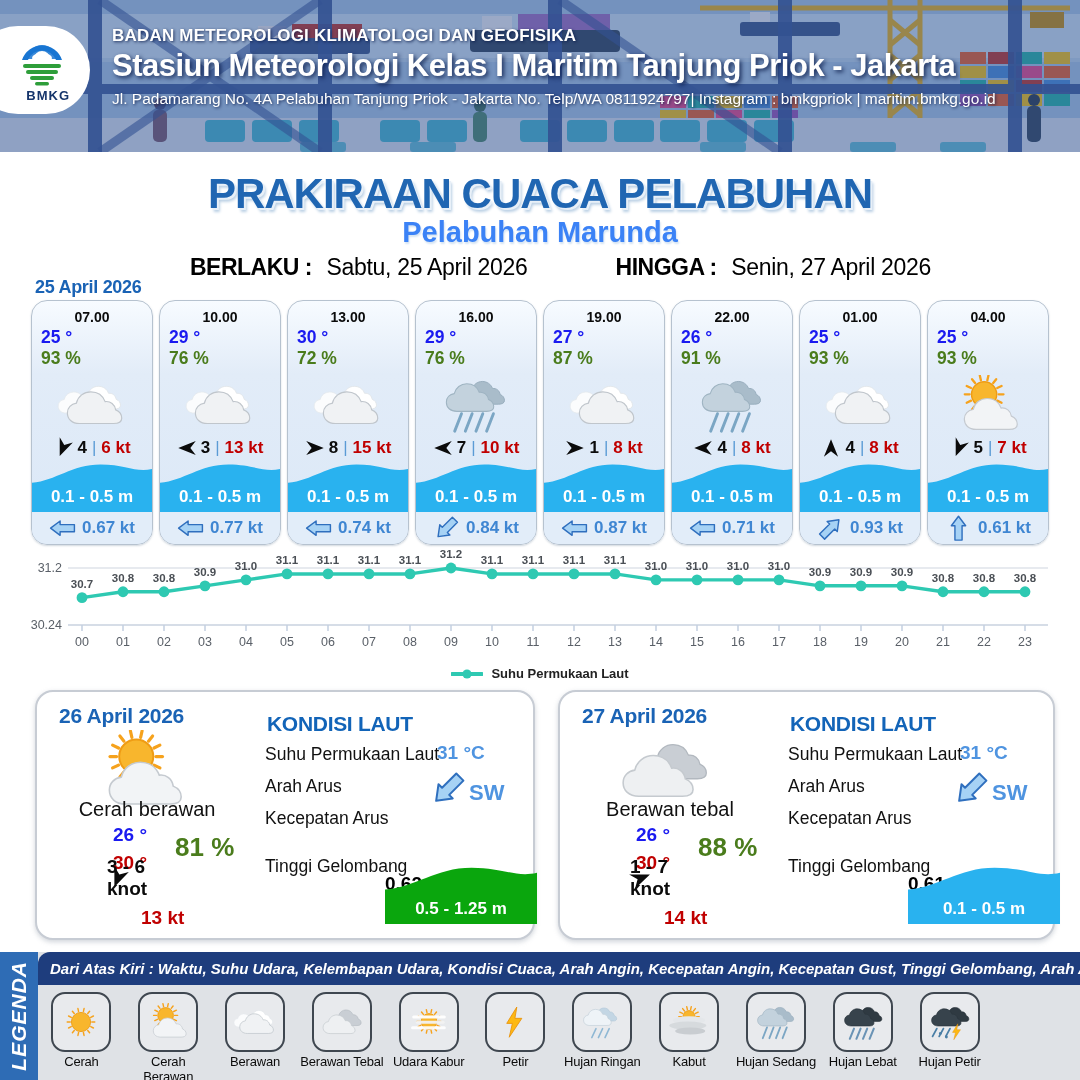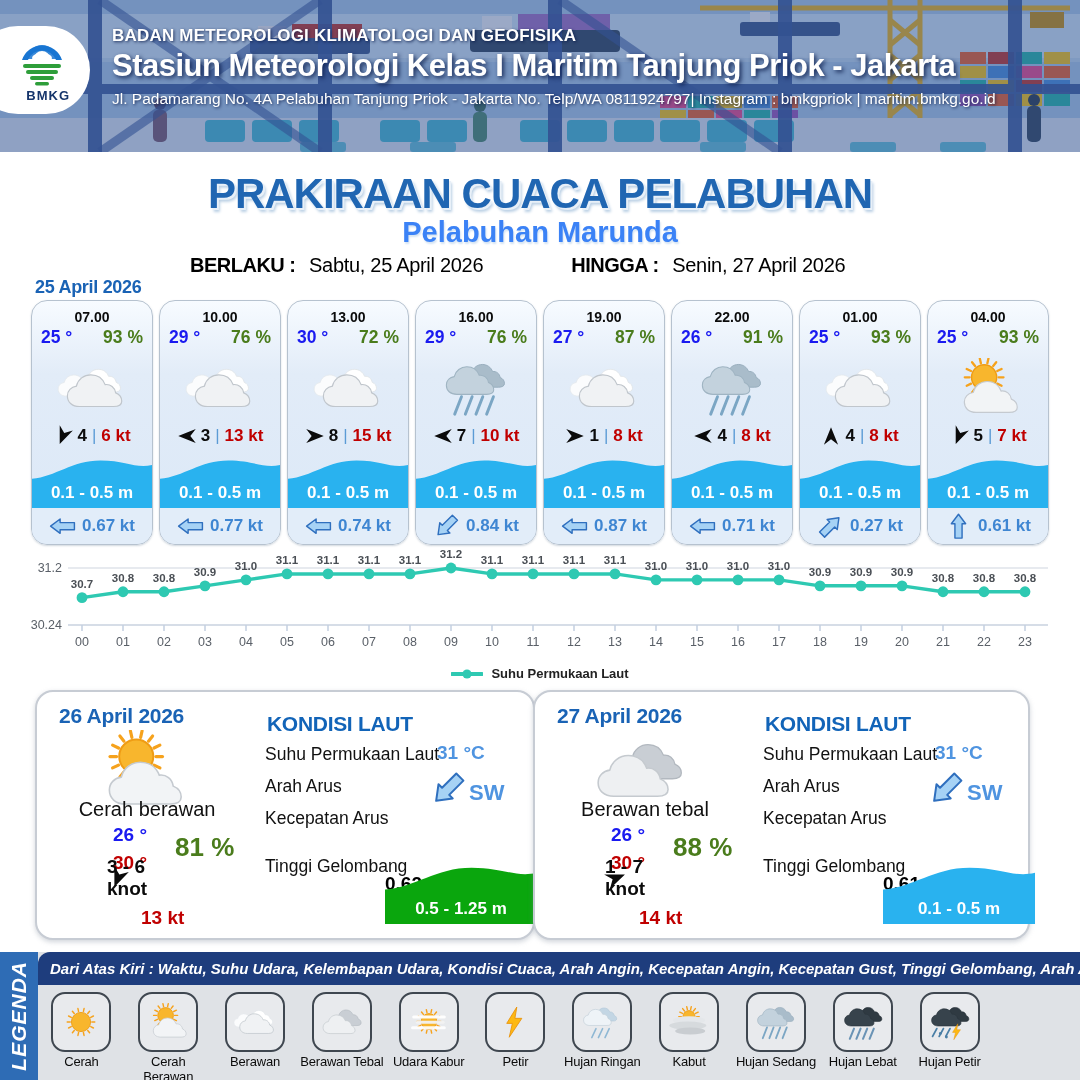--- a/index.html
+++ b/index.html
@@ -26,34 +26,34 @@
   .main-title {
     position:absolute; top:170px; left:0; width:1080px; text-align:center;
     font-size:42px; font-weight:700; letter-spacing:-1px; color:#2066b2;
     text-shadow:2px 2px 0 #e8f0f8, 3px 4px 3px #b9cfe4;
   }
   .port-title {
     position:absolute; top:216px; left:0; width:1080px; text-align:center;
     font-size:29px; font-weight:700; color:#3b82f6;
     text-shadow:1px 2px 2px #d4e3f2;
   }
-  .validity { position:absolute; top:254px; left:190px; display:flex; gap:88px; font-size:20px; color:#000; }
+  .validity { position:absolute; top:254px; left:190px; display:flex; gap:88px; font-size:23px; color:#000; }
   .validity b { font-weight:700; letter-spacing:-.5px; }
   .validity span.val { margin-left:8px; letter-spacing:-.3px; }
   .date-label { position:absolute; left:35px; top:277px; font-size:18px; font-weight:700; color:#1a63b5; letter-spacing:-.3px; }
   
   .cards { position:absolute; left:31px; top:300px; width:1020px; display:flex; gap:6px; }
   .fcard {
     width:122px; height:245px; border:1px solid #b6c2cf; border-radius:16px; overflow:hidden;
     background:linear-gradient(#f7fbff 0%, #e2ecf8 30%, #dbe8f7 100%);
     box-shadow:0 1px 2px rgba(120,140,160,.35);
     display:flex; flex-direction:column; align-items:center; position:relative;
   }
   .fc-time { font-size:14px; font-weight:700; color:#0b0b0b; margin-top:8px; }
-  .fc-th { width:100%; display:flex; justify-content:space-between; padding:2px 9px 0; }
+  .fc-th { width:100%; display:flex; justify-content:space-between; padding:2px 9px 0;flex-direction:column; }
   .fc-temp { color:#1a1af0; font-weight:700; font-size:17.5px; }
   .fc-hum  { color:#4a7c1c; font-weight:700; font-size:17.5px; }
   .fc-icon { margin-top:4px; height:72px; display:flex; align-items:center; }
   .fc-wind { display:flex; align-items:center; gap:4px; font-size:17px; font-weight:700; margin-top:2px; }
   .fc-ws  { color:#0b0b0b; }
   .fc-sep { color:#5b9bd5; font-weight:400; margin:0 1px; }
   .fc-gust{ color:#c00000; }
   .fc-wave { width:122px; margin-top:auto; line-height:0; }
   .fc-cur {
     width:122px; height:36px; background:#e2edf9;
@@ -508,21 +508,21 @@
       <span class="fc-gust">8 kt</span>
     </div>
     <div class="fc-wave"><svg width="122" height="54" viewBox="0 0 122 54">
     <path d="M0 24.84 C 24.400000000000002 23.22 40.260000000000005 6.4799999999999995 69.53999999999999 6.4799999999999995 C 95.16 6.4799999999999995 104.92 15.120000000000001 122 10.8 L122 54 L0 54 Z" fill="#29b2ef"></path>
     <text x="61" y="44" text-anchor="middle" fill="#ffffff" font-size="17" font-weight="bold" font-family="Liberation Sans, sans-serif">0.1 - 0.5 m</text>
         </svg></div>
     <div class="fc-cur">
       <svg width="27" height="18.360000000000003" viewBox="0 0 34 22" style="transform:rotate(-225deg)">
     <polygon points="2,11 14,2 14,6.5 32,6.5 32,15.5 14,15.5 14,20" fill="#a6d2f5" stroke="#2f6fbe" stroke-width="1.8" stroke-linejoin="round"></polygon>
         </svg>
-      <span class="val">0.27 kt</span>
+      <span class="val">0.93 kt</span>
     </div>
     </div>
     <div class="fcard">
     <div class="fc-time">04.00</div>
     <div class="fc-th">
       <span class="fc-temp">25 °</span>
       <span class="fc-hum">93 %</span>
     </div>
     <div class="fc-icon">
         <svg width="78" height="60" viewBox="0 0 80 62">
@@ -723,21 +723,21 @@
     <div class="d-lb d-cs-lb">Kecepatan Arus</div>
     <div class="d-cs">0.62  - 0.78 kt</div>
     <div class="d-lb d-wh-lb">Tinggi Gelombang</div>
     <div class="d-wh">
         <svg width="152" height="64" viewBox="0 0 152 64">
     <path d="M0 29.44 C 30.400000000000002 27.52 50.160000000000004 7.68 86.63999999999999 7.68 C 118.56 7.68 130.72 17.92 152 12.8 L152 64 L0 64 Z" fill="#0aa60d"></path>
     <text x="76" y="54" text-anchor="middle" fill="#ffffff" font-size="17" font-weight="bold" font-family="Liberation Sans, sans-serif">0.5 - 1.25 m</text>
         </svg>
       </div>
     </div>
-    <div class="dcard" style="left: 533px; width: 497px;">
+    <div class="dcard" style="left: 558px; width: 497px;">
     <div class="d-date">27 April 2026</div>
     <div class="d-icon">
         <svg width="105" height="82" viewBox="0 0 80 62">
           <path d="M18 45 C8 45 2 39 2 31 C2 24 7 19 14 18 C16 9 24 3 33 3 C42 3 49 8 52 16 C59 15 65 20 66 27 C71 29 74 33 74 38 C74 43 69 45 63 45 Z" transform="translate(26,9) scale(0.62)" fill="#c9ced4" stroke="#b2b8bf" stroke-width="1.6" opacity="1"></path>
           <path d="M18 45 C8 45 2 39 2 31 C2 24 7 19 14 18 C16 9 24 3 33 3 C42 3 49 8 52 16 C59 15 65 20 66 27 C71 29 74 33 74 38 C74 43 69 45 63 45 Z" transform="translate(7,17) scale(0.74)" fill="#eef0f2" stroke="#c5cacf" stroke-width="1.6" opacity="1"></path>
         </svg>
       </div>
     <div class="d-cond">Berawan tebal</div>
     <div class="d-tmin">26 °</div>
     <div class="d-tmax">30 °</div>

